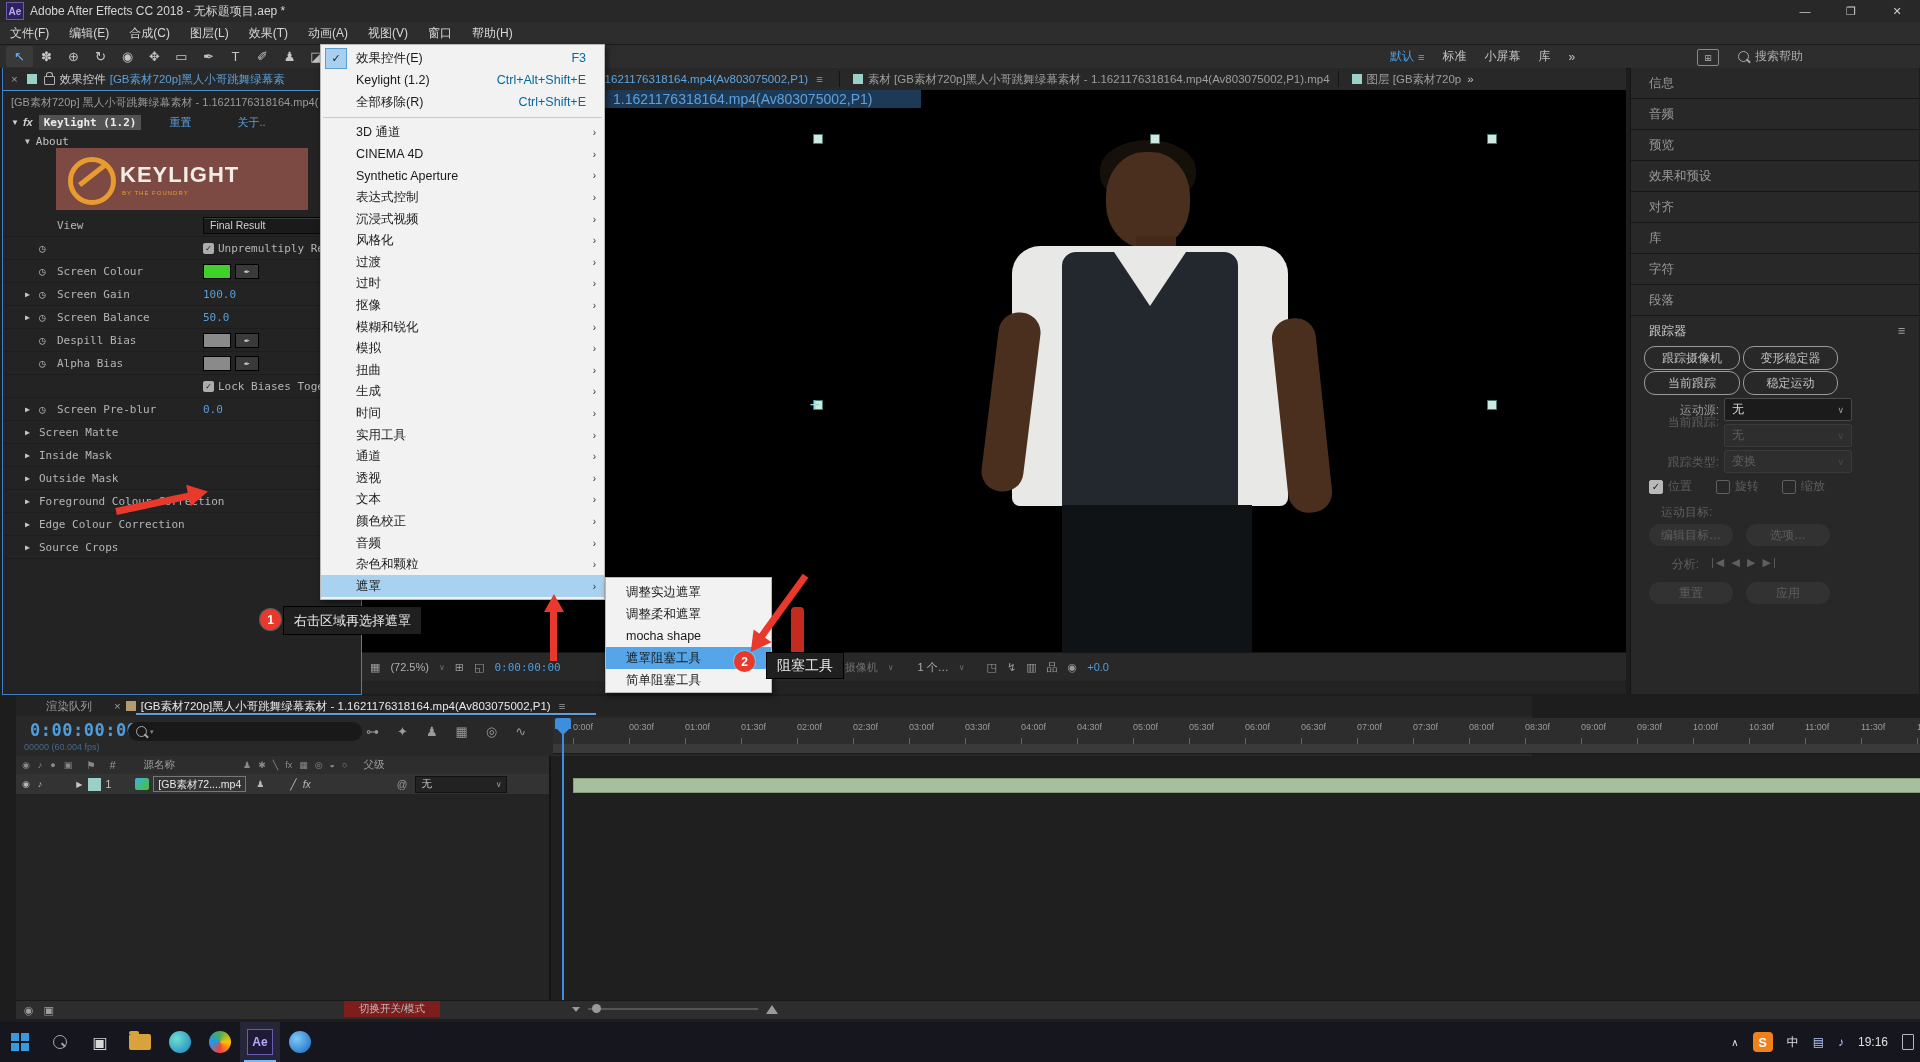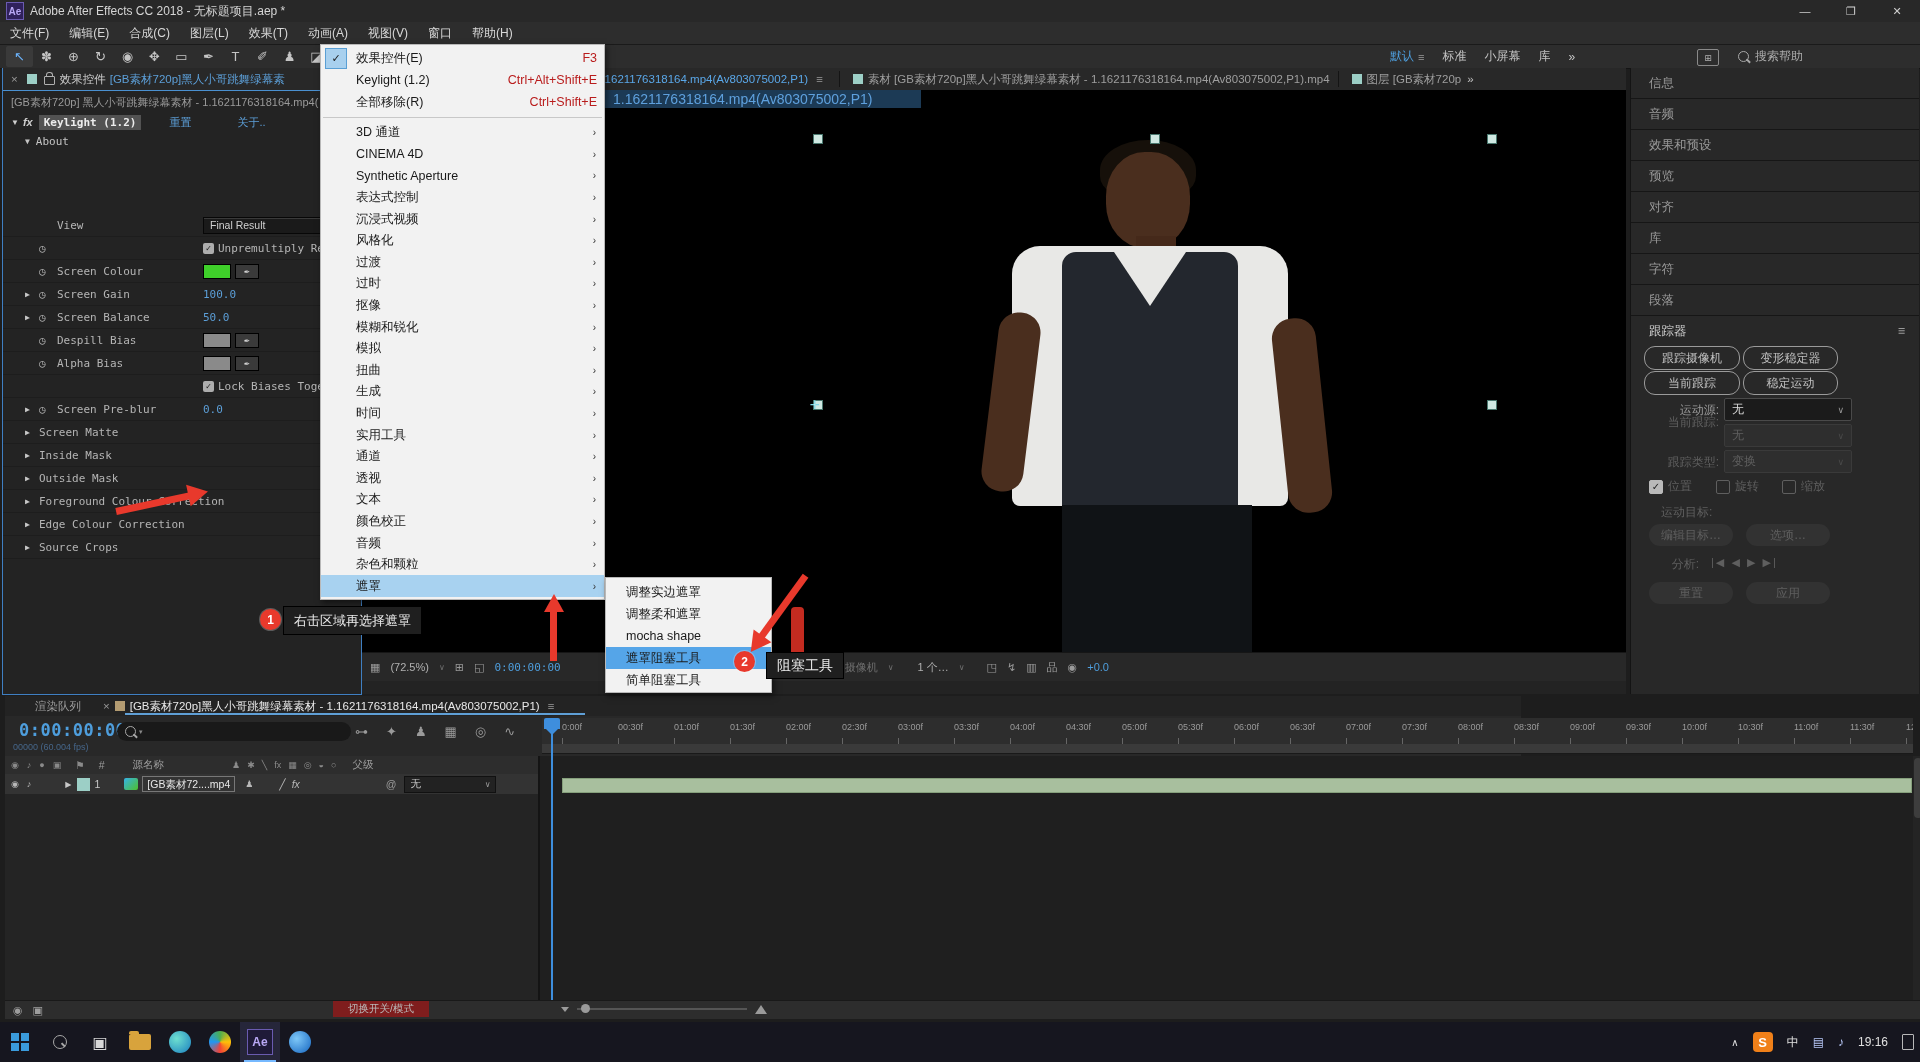--- a/index.html
+++ b/index.html
@@ -95,21 +95,21 @@
   .tr-drop.dis{background:#2e2e2e;border-color:#3a3a3a;color:#5f5f5f;}
   .tr-drop.dis .chev{color:#4a4a4a;}
   .tr-check{display:flex;align-items:center;gap:5px;position:absolute;font-size:12px;color:#5f5f5f;}
   .tr-cb{width:12px;height:12px;border:1px solid #5f5f5f;border-radius:2px;background:transparent;}
   .tr-cb.on{background:#b9b9b9;color:#222;font-size:10px;line-height:12px;text-align:center;font-weight:bold;border-color:#b9b9b9;}
   .tr-disbtn{position:absolute;height:22px;background:#323232;border-radius:11px;color:#5f5f5f;font-size:12px;
              display:flex;align-items:center;justify-content:center;}
   .tr-analyze{position:absolute;color:#5f5f5f;font-size:11px;letter-spacing:2px;}
 
   
-  #bottompanel{left:5px;top:696px;width:1516px;height:322px;background:#282828;}
+  #bottompanel{left:16px;top:696px;width:1516px;height:322px;background:#282828;}
   .bp-tabs{position:absolute;left:0;top:0;width:100%;height:20px;background:#232323;display:flex;align-items:center;font-size:11.5px;}
   .bp-underline{position:absolute;left:120px;top:17px;width:460px;height:2px;background:#5f9fd6;}
   .bp-tc{position:absolute;left:14px;top:24px;font-size:17px;font-weight:bold;color:#4e9edd;font-family:"DejaVu Sans Mono",monospace;letter-spacing:0.5px;}
   .bp-fps{position:absolute;left:8px;top:46px;font-size:9px;color:#46668a;}
   .bp-search{position:absolute;left:112px;top:26px;width:226px;height:19px;background:#191919;border-radius:10px;display:flex;align-items:center;padding-left:8px;gap:3px;}
   .bp-icons{position:absolute;left:350px;top:28px;display:flex;gap:18px;color:#9a9a9a;font-size:13px;}
   .ruler{position:absolute;left:537px;top:22px;width:1371px;height:26px;background:#2d2d2d;border-bottom:1px solid #191919;overflow:hidden;}
   .rlabel{position:absolute;top:4px;font-size:9px;color:#9a9a9a;white-space:nowrap;}
   .rtick{position:absolute;bottom:0;width:1px;height:6px;background:#666;}
   .workarea{position:absolute;left:537px;top:48px;width:1371px;height:9px;background:#3a3a3a;border-bottom:1px solid #191919;}
@@ -134,21 +134,21 @@
   .scrollthumb{position:absolute;left:1909px;top:62px;width:8px;height:60px;background:#3d3d3d;border-radius:4px;}
 
   
   #fxmenu{position:absolute;left:320px;top:44px;width:285px;height:556px;background:#f2f2f2;border:1px solid #b8b8b8;
           box-shadow:2px 3px 6px rgba(0,0,0,.5);z-index:50;color:#1a1a1a;font-size:12.5px;padding-top:2px;box-sizing:border-box;}
   .menuitem{height:22px;display:flex;align-items:center;position:relative;}
   .menuitem.cat{height:21.6px;}
   .menuitem .chk{position:absolute;left:4px;top:1px;width:20px;height:19px;background:#a8d0ee;border:1px solid #5a9fd4;
                  display:flex;align-items:center;justify-content:center;font-size:11px;color:#1a1a1a;}
   .menuitem .mlabel{margin-left:35px;}
-  .menuitem .msc{margin-left:auto;margin-right:7px;color:#b91c1c;}
+  .menuitem .msc{margin-left:auto;margin-right:18px;color:#0369a1;}
   .menuitem .marrow{position:absolute;right:8px;font-size:10px;color:#333;}
   .menuitem.hl{background:#a8d2f0;}
   .menusep{height:1px;background:#c8c8c8;margin:4px 2px;}
   #mattemenu{position:absolute;left:605px;top:577px;width:167px;height:116px;background:#f2f2f2;border:1px solid #b8b8b8;
              box-shadow:2px 3px 6px rgba(0,0,0,.5);z-index:55;color:#1a1a1a;font-size:12.5px;padding-top:3px;box-sizing:border-box;}
   .subitem{height:22px;display:flex;align-items:center;padding-left:20px;}
   .subitem.sel{background:#55a5e8;}
 
   
   .badge{position:absolute;width:21px;height:21px;border-radius:50%;background:#e8392c;color:#fff;font-size:12px;font-weight:bold;
@@ -246,20 +246,26 @@
     <div class="fx-effrow">
       <span style="margin:0 4px 0 8px;font-size:8px;">▼</span>
       <span style="font-style:italic;font-weight:bold;margin-right:6px;">fx</span>
       <span class="fx-effname">Keylight (1.2)</span>
       <span class="fx-link" style="margin-left:28px;">重置</span>
       <span class="fx-link" style="margin-left:46px;">关于..</span>
     </div>
     <div class="fx-aboutrow">
       <span style="margin:0 6px 0 22px;font-size:8px;">▼</span>
       <span>About</span>
+    </div>
+    <div class="kl-logo">
+      <div class="kl-ring"></div>
+      <div class="kl-key"></div>
+      <div class="kl-word">KEYLIGHT</div>
+      <div class="kl-sub">BY THE FOUNDRY</div>
     </div>
     <div class="kparams" id="kparams">
         <div class="krow">
           <span class="k-exp"></span>
           <span class="k-sw"></span>
           <span>View</span>
           <span class="k-val">
             <span class="k-drop">Final Result</span>
           </span>
         </div>
@@ -412,22 +418,22 @@
       <span class="vb" style="color:#9a9a9a;">品</span>
       <span class="vb" style="color:#9a9a9a;">◉</span>
       <span class="vb blue">+0.0</span>
     </div>
   </div>
 
   <div class="panel" id="rightpanel">
     <div id="rp-headers">
         <div class="rp-row">信息</div>
         <div class="rp-row">音频</div>
+        <div class="rp-row">预览</div>
         <div class="rp-row">效果和预设</div>
-        <div class="rp-row">预览</div>
         <div class="rp-row">对齐</div>
         <div class="rp-row">库</div>
         <div class="rp-row">字符</div>
         <div class="rp-row">段落</div>
       </div>
     <div class="rp-row active" style="border-bottom:none;">
       <span>跟踪器</span>
       <span class="rp-menu">≡</span>
     </div>
     <div id="tracker" style="position:absolute;left:0;top:270px;width:288px;height:356px;">

